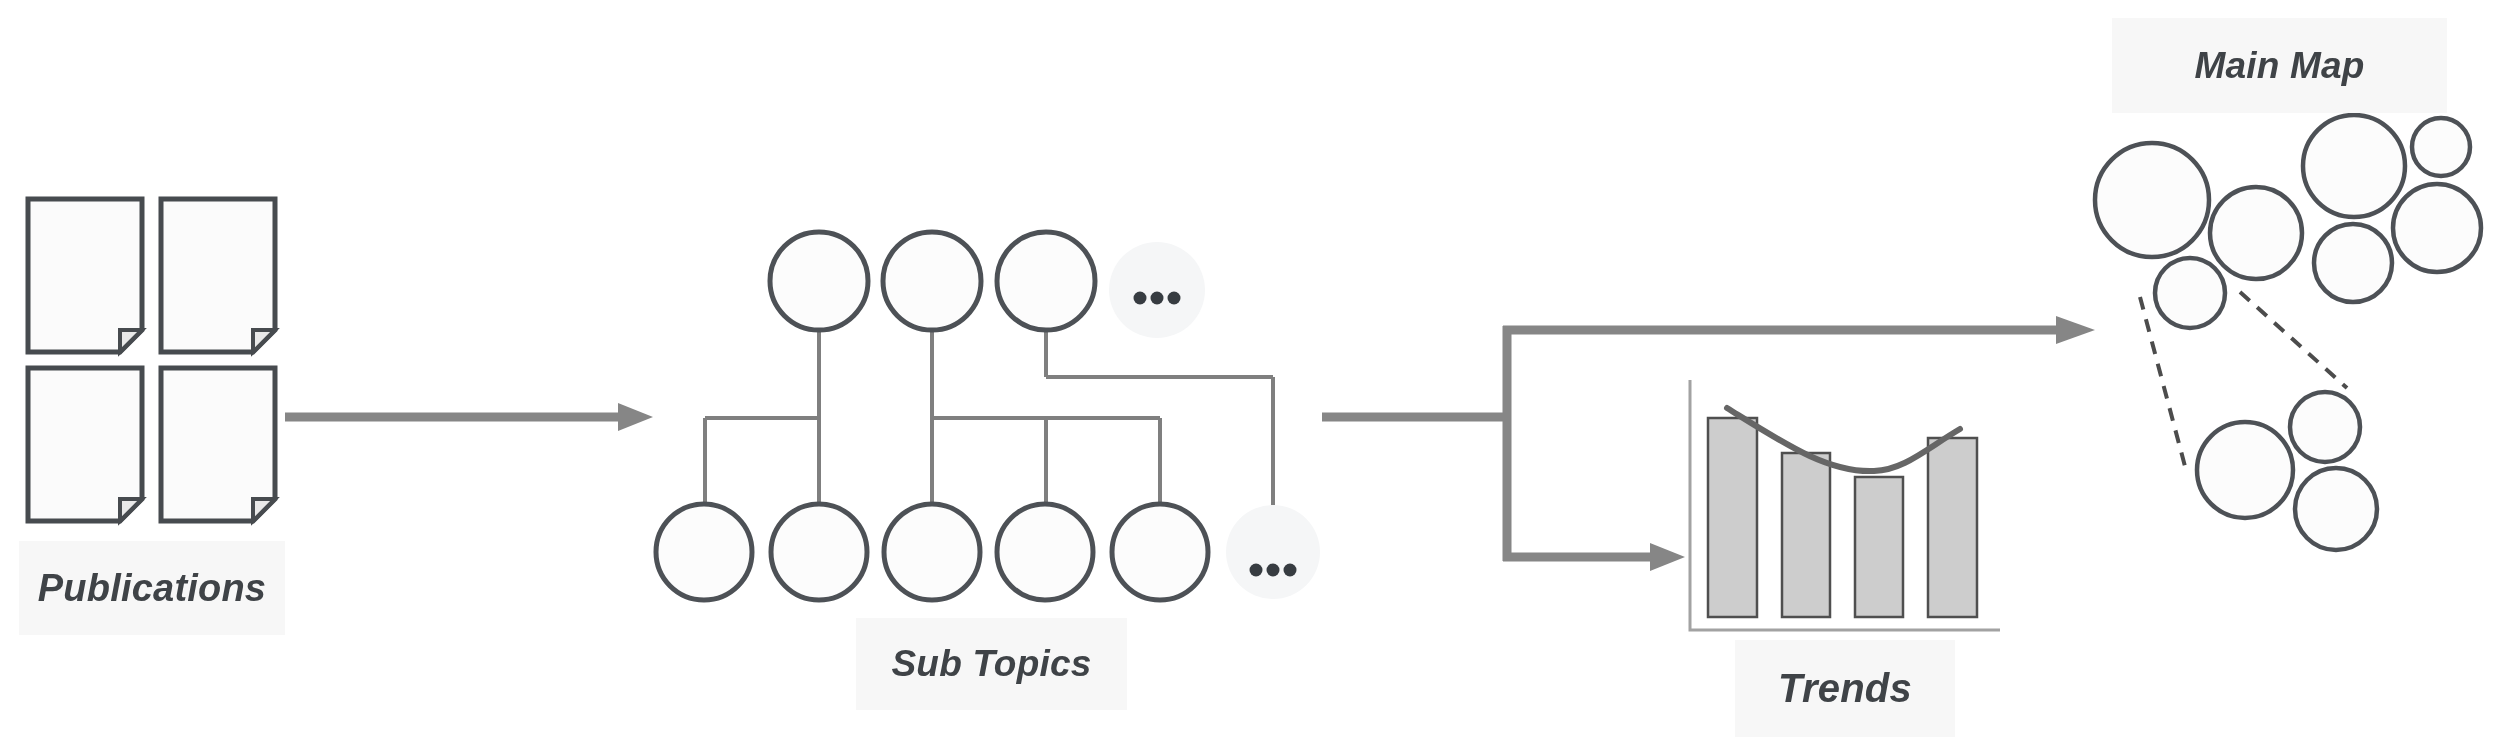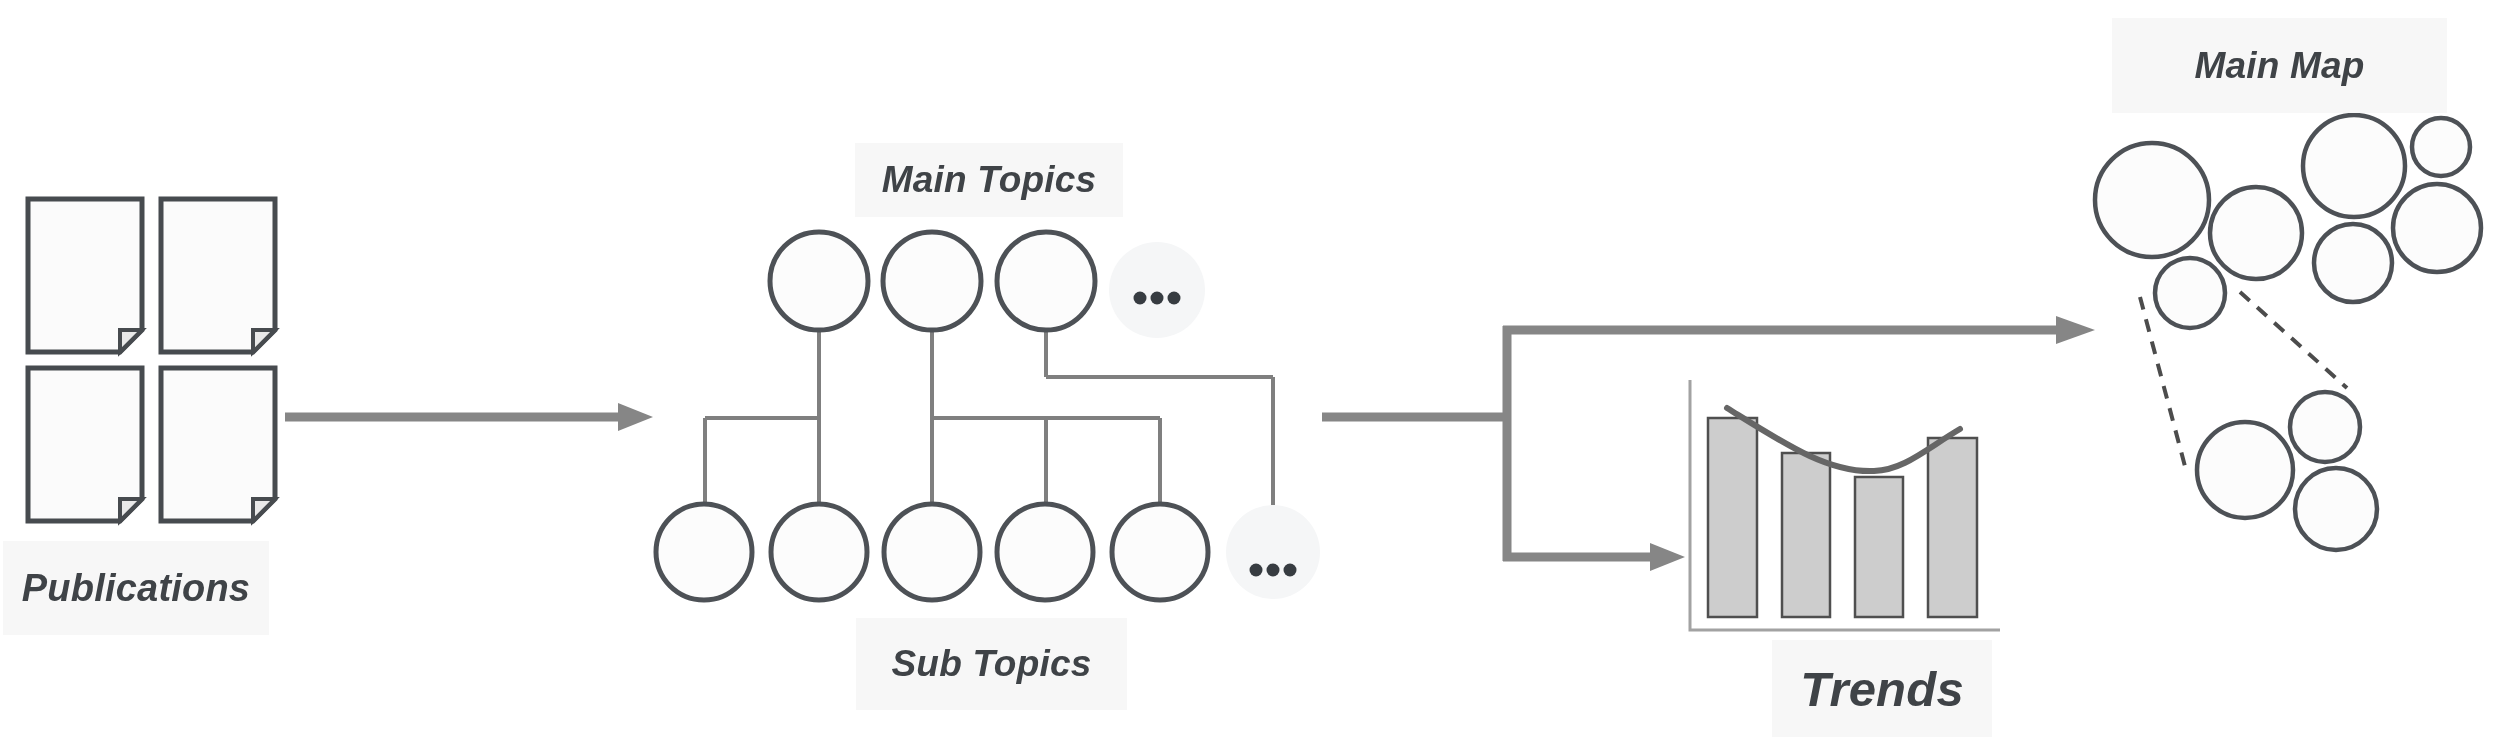--- a/index.html
+++ b/index.html
@@ -12,24 +12,24 @@
   #canvas{
     position:relative; width:2495px; height:756px; background:#ffffff;
     font-family:"Liberation Sans","DejaVu Sans",sans-serif; overflow:hidden;
   }
   #diagram-svg{position:absolute;left:0;top:0;}
   .diagram-label{
     position:absolute; display:flex; align-items:center; justify-content:center;
     background:var(--label-bg); color:var(--text); font-weight:600; letter-spacing:0.2px;
     white-space:nowrap; user-select:none;font-style:italic;
   }
-  .lbl-publications{left:3px; top:541px; width:266px; height:94px; font-size:38px;}
+  .lbl-publications{left:19px; top:541px; width:266px; height:94px; font-size:38px;}
   .lbl-main-topics {left:855px; top:143px; width:268px; height:74px; font-size:37px;}
   .lbl-sub-topics  {left:856px; top:618px; width:271px; height:92px; font-size:37px;}
-  .lbl-trends      {left:1772px; top:640px; width:220px; height:97px; font-size:49px;}
+  .lbl-trends      {left:1735px; top:640px; width:220px; height:97px; font-size:40px;}
   .lbl-main-map    {left:2112px; top:18px;  width:335px; height:95px; font-size:37px;}
   .lbl-sub-map     {left:2188px; top:550px; width:220px; height:93px; font-size:37px;}
 </style>
 </head>
 <body>
 
 <div id="canvas">
 
   <svg id="diagram-svg" width="2495" height="756" viewBox="0 0 2495 756">
 
@@ -107,17 +107,16 @@
         <circle cx="2190" cy="293" r="35" fill="var(--node-fill)" stroke="var(--node-stroke)" stroke-width="4.5"></circle>
       </g>
     <g id="g-submap">
         <circle cx="2245" cy="470" r="48" fill="var(--node-fill)" stroke="var(--node-stroke)" stroke-width="4.5"></circle>
         <circle cx="2325" cy="427" r="35" fill="var(--node-fill)" stroke="var(--node-stroke)" stroke-width="4.5"></circle>
         <circle cx="2336" cy="509" r="41" fill="var(--node-fill)" stroke="var(--node-stroke)" stroke-width="4.5"></circle>
       </g>
   </svg>
 
   <div class="diagram-label lbl-publications">Publications</div>
-  <div class="diagram-label lbl-main-topics">Main Topics</div>
   <div class="diagram-label lbl-sub-topics">Sub Topics</div>
   <div class="diagram-label lbl-trends">Trends</div>
   <div class="diagram-label lbl-main-map">Main Map</div>
 </div>
 
 </body></html>

